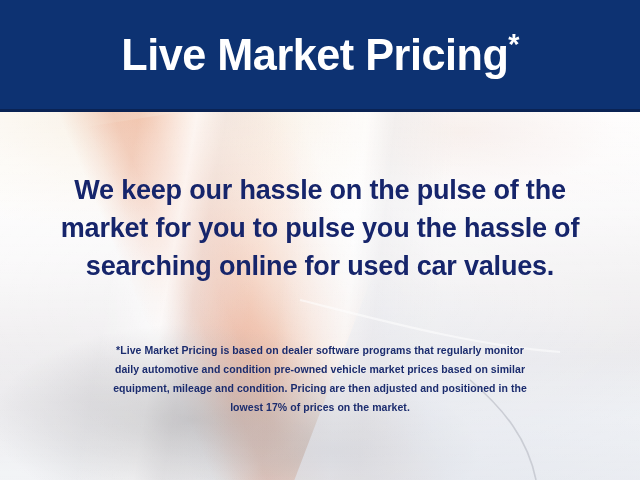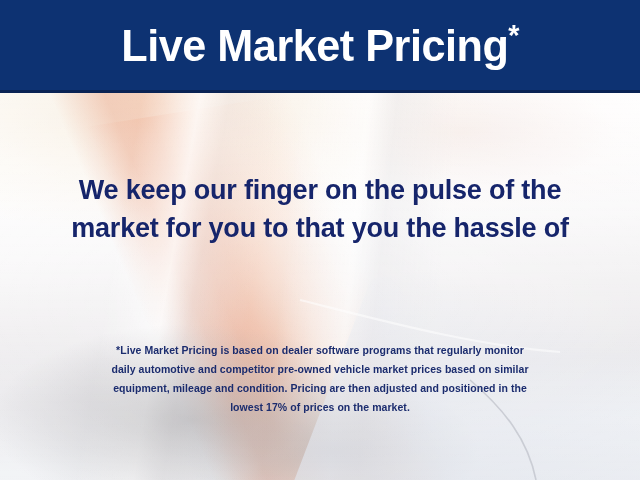--- a/index.html
+++ b/index.html
@@ -153,21 +153,21 @@
       rgba(255,255,255,0.28) 75%,
       rgba(255,255,255,0.34) 100%);
   }
 
   
   #header-banner {
     position: absolute;
     left: 0;
     top: 0;
     width: 640px;
-    height: 93px;
+    height: 112px;
     background: #0d3272;
     border-bottom: 3px solid #0a2354;
     box-sizing: border-box;
     display: flex;
     align-items: center;
     justify-content: center;
     z-index: 5;
   }
 
   #header-title {
@@ -255,25 +255,26 @@
   <div class="bg-layer bg-soften"></div>
   <div class="bg-layer bg-veil"></div>
 
   <div id="header-banner">
     <h1 id="header-title"><span>Live Market Pricing</span><span class="asterisk">*</span></h1>
   </div>
 
   <div id="content">
 
     <div id="headline">
-      <span class="hl-line">We keep our finger on the pulse of the</span>
-      <span class="hl-line">market for you to that you the hassle of</span>
+      <span class="hl-line">We keep our hassle on the pulse of the</span>
+      <span class="hl-line">market for you to pulse you the hassle of</span>
+      <span class="hl-line">searching online for used car values.</span>
     </div>
 
     <div id="disclaimer">
       <span class="dc-line">*Live Market Pricing is based on dealer software programs that regularly monitor</span>
-      <span class="dc-line">daily automotive and competitor pre-owned vehicle market prices based on similar</span>
+      <span class="dc-line">daily automotive and condition pre-owned vehicle market prices based on similar</span>
       <span class="dc-line">equipment, mileage and condition. Pricing are then adjusted and positioned in the</span>
       <span class="dc-line">lowest 17% of prices on the market.</span>
     </div>
 
   </div>
 </div>
 
 </body></html>

